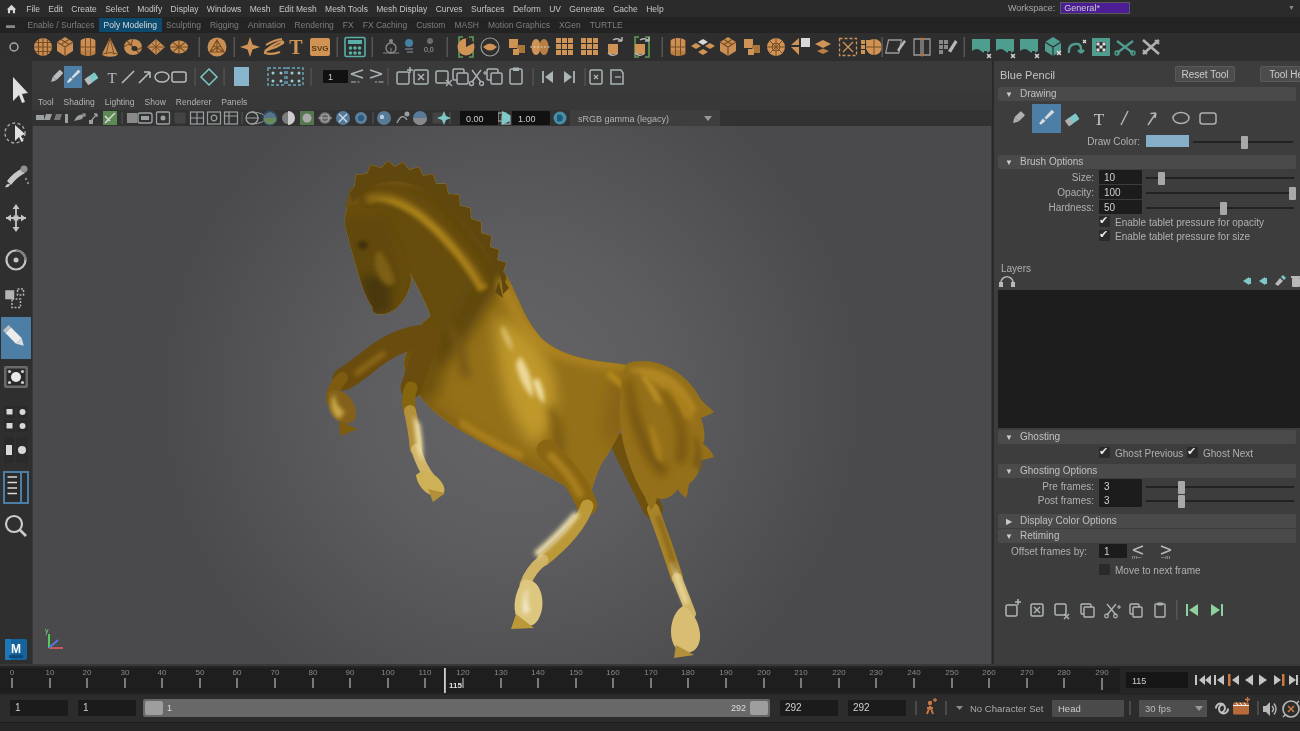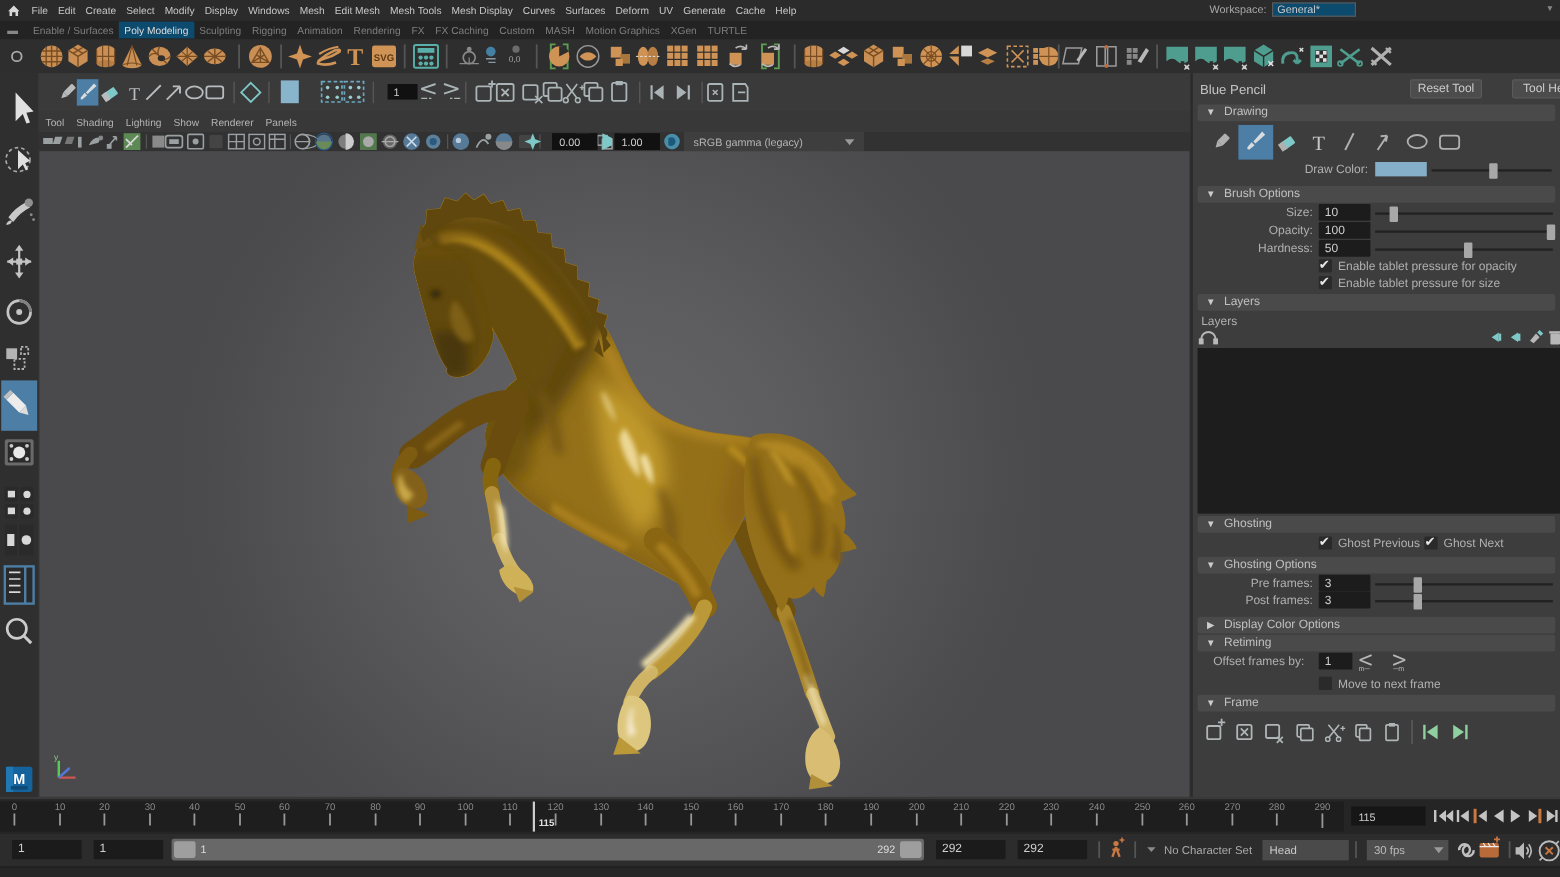--- a/index.html
+++ b/index.html
@@ -6,21 +6,21 @@
 html,body { width:1300px; height:731px; overflow:hidden; background:#393939;
   font-family:"Liberation Sans", sans-serif; }
 .abs { position:absolute; }
 #root { position:relative; width:1300px; height:688px; }
 
 
 #menubar { left:0; top:0; width:1300px; height:17px; background:#2b2b2b;
   color:#c6c6c6; font-size:8.5px; display:flex; align-items:center; }
 #menubar .mi { padding:0 4.2px; }
 #ws { position:absolute; left:1008px; top:2px; font-size:9px; color:#a8a8a8; display:flex; align-items:center;}
-#wsdd { background:#0c4a6e; border:1px solid #5a5a5a; color:#ccc; width:70px; height:12px;
+#wsdd { background:#4c1d95; border:1px solid #5a5a5a; color:#ccc; width:70px; height:12px;
   font-size:9px; padding:0 3px; margin-left:5px; }
 
 
 #shelftabs { left:0; top:17px; width:1300px; height:16px; background:#232323;
   color:#7e7e7e; font-size:8.5px; display:flex; align-items:center; }
 #shelftabs .st { padding:2px 4.5px; }
 #shelftabs .active { background:#0c4a6e; color:#dcdcdc; }
 
 
 #shelf { left:0; top:33px; width:1300px; height:28px; background:#2e2e2e; }
@@ -923,21 +923,20 @@
     <div class="lbl" style="left:10px;top:141px;width:90px;text-align:right">Hardness:</div>
     <div class="fld" style="left:105px;top:139px;width:43px;height:14px">50</div>
     <div class="slider-line" style="left:152px;top:146px;width:148px">
         <span class="slider-h" style="left:74px"></span>
       </div>
     <div class="chk on" style="left:105px;top:155px"></div>
     <div class="lbl" style="left:121px;top:156px">Enable tablet pressure for opacity</div>
     <div class="chk on" style="left:105px;top:169px"></div>
     <div class="lbl" style="left:121px;top:170px">Enable tablet pressure for size</div>
 
-    <div class="sechdr" style="top:184px"><span class="arr">▼</span>Layers</div>
     <div class="lbl" style="left:7px;top:202px">Layers</div>
     <svg class="abs" style="left:0;top:212px" width="308" height="17" viewBox="0 0 308 17">
       <path d="M8 13 A6 6 0 1 1 18 13" fill="none" stroke="#b8b8b8" stroke-width="1.6"></path>
       <rect x="5" y="9" width="4" height="5" fill="#b8b8b8"></rect>
         <rect x="17" y="9" width="4" height="5" fill="#b8b8b8"></rect>
       <g transform="translate(253,8)">
           <path d="M-4 0 L2 -4 V4 Z" fill="#7ec8c8"></path>
           <rect x="2" y="-3" width="2" height="6" fill="#7ec8c8"></rect>
         </g>
       <g transform="translate(269,8)">
@@ -981,21 +980,20 @@
       <path d="M3 6 L13 2 M3 6 L13 10" stroke="#b8b8b8" stroke-width="1.5" fill="none"></path>
         <text x="2" y="15" font-size="6" fill="#b8b8b8">m─</text>
       <g transform="translate(28,0)">
           <path d="M13 6 L3 2 M13 6 L3 10" stroke="#b8b8b8" stroke-width="1.5" fill="none"></path>
           <text x="3" y="15" font-size="6" fill="#b8b8b8">─m</text>
         </g>
     </svg>
     <div class="chk" style="left:105px;top:503px"></div>
     <div class="lbl" style="left:121px;top:504px">Move to next frame</div>
 
-    <div class="sechdr" style="top:518px"><span class="arr">▼</span>Frame</div>
     <svg class="abs" style="left:0;top:536px" width="308" height="26" viewBox="0 0 308 26">
       <defs>
         <g id="fic">
             <rect x="-6" y="-5" width="11" height="11" rx="1.5" fill="none" stroke="#b0b6b8" stroke-width="1.5"></rect>
           </g>
       </defs>
       <g transform="translate(18,13)">
           <use href="#fic"></use>
           <path d="M3 -8 H9 M6 -11 V-5" stroke="#b0b6b8" stroke-width="1.5"></path>
         </g>

